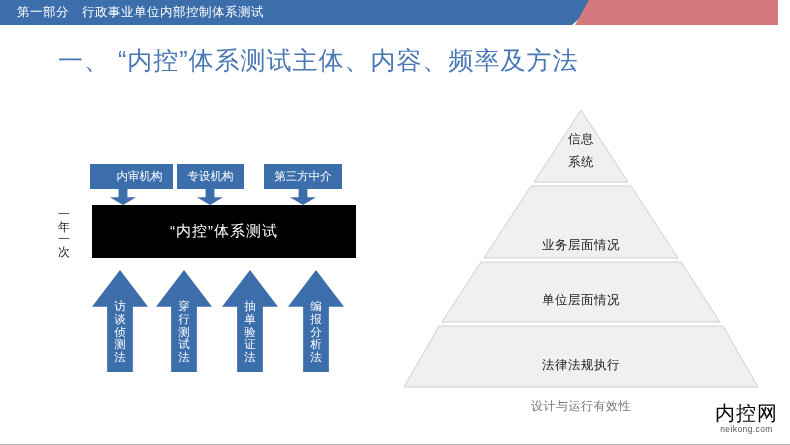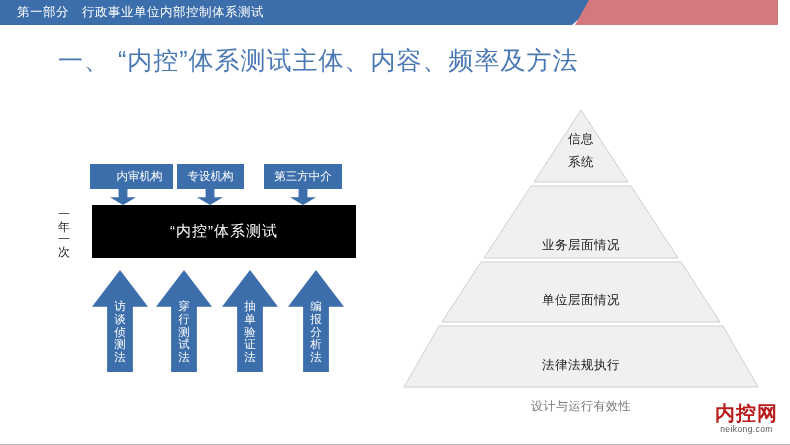--- a/index.html
+++ b/index.html
@@ -189,22 +189,22 @@
   }
 
   
   #logo {
     position: absolute;
     right: 12px; bottom: 10px;
     text-align: center;
   }
   #logo-name {
     font-size: 20px;
-    font-weight: bold;
-    color: #b91c1c;
+    font-weight: normal;
+    color: #000000;
     letter-spacing: 1px;
     line-height: 22px;
     text-align: right;
   }
   #logo-url {
     font-size: 8.5px;
     color: #555555;
     letter-spacing: 0.4px;
     line-height: 11px;
   }

